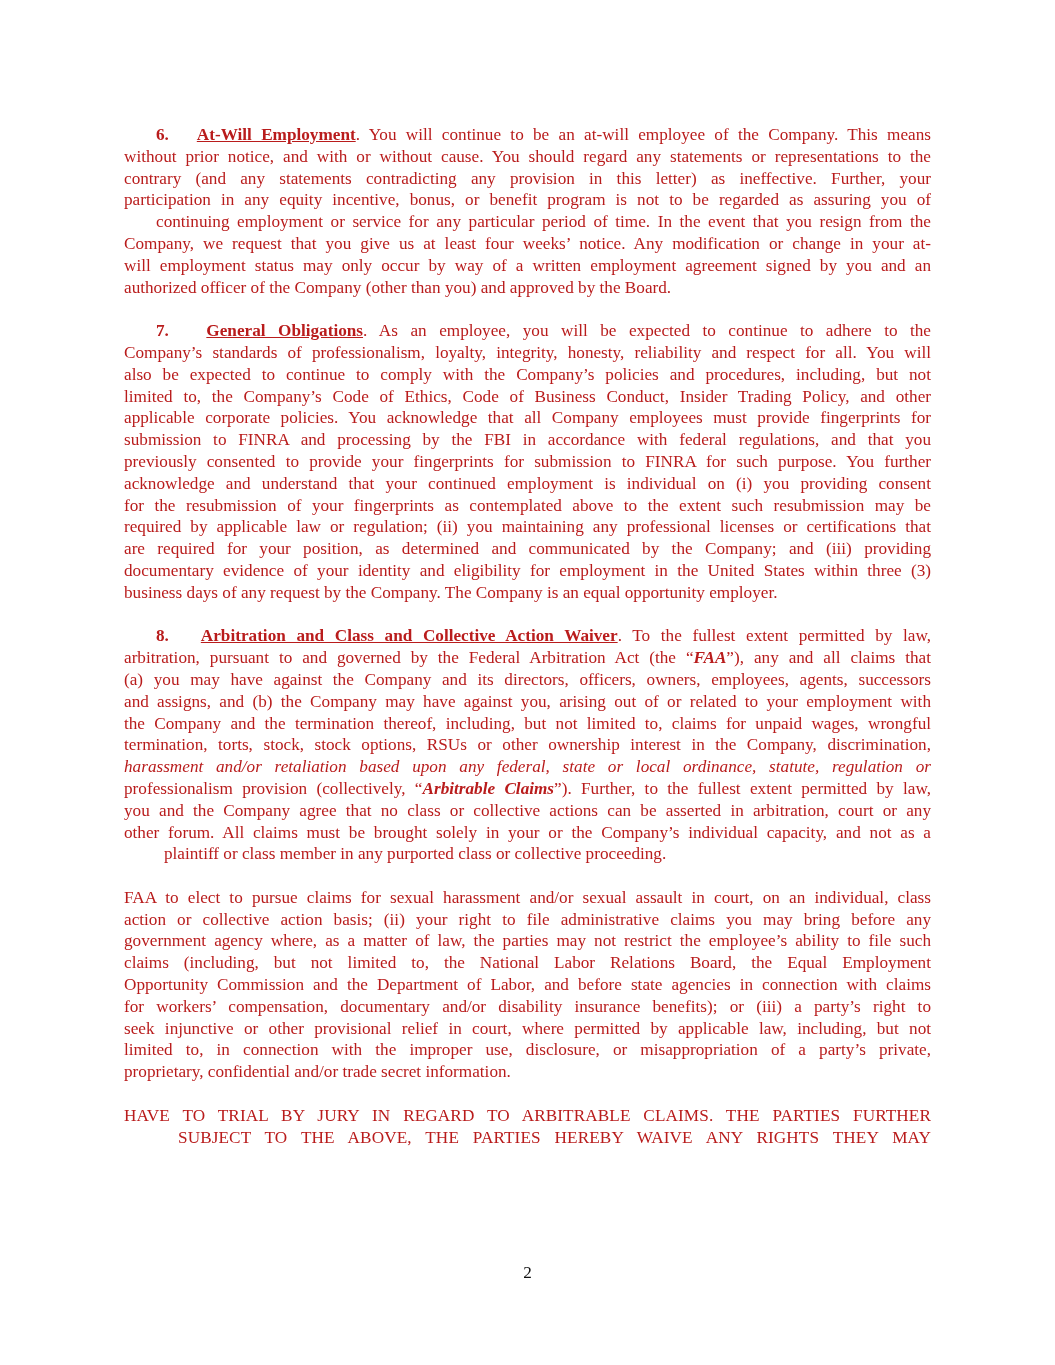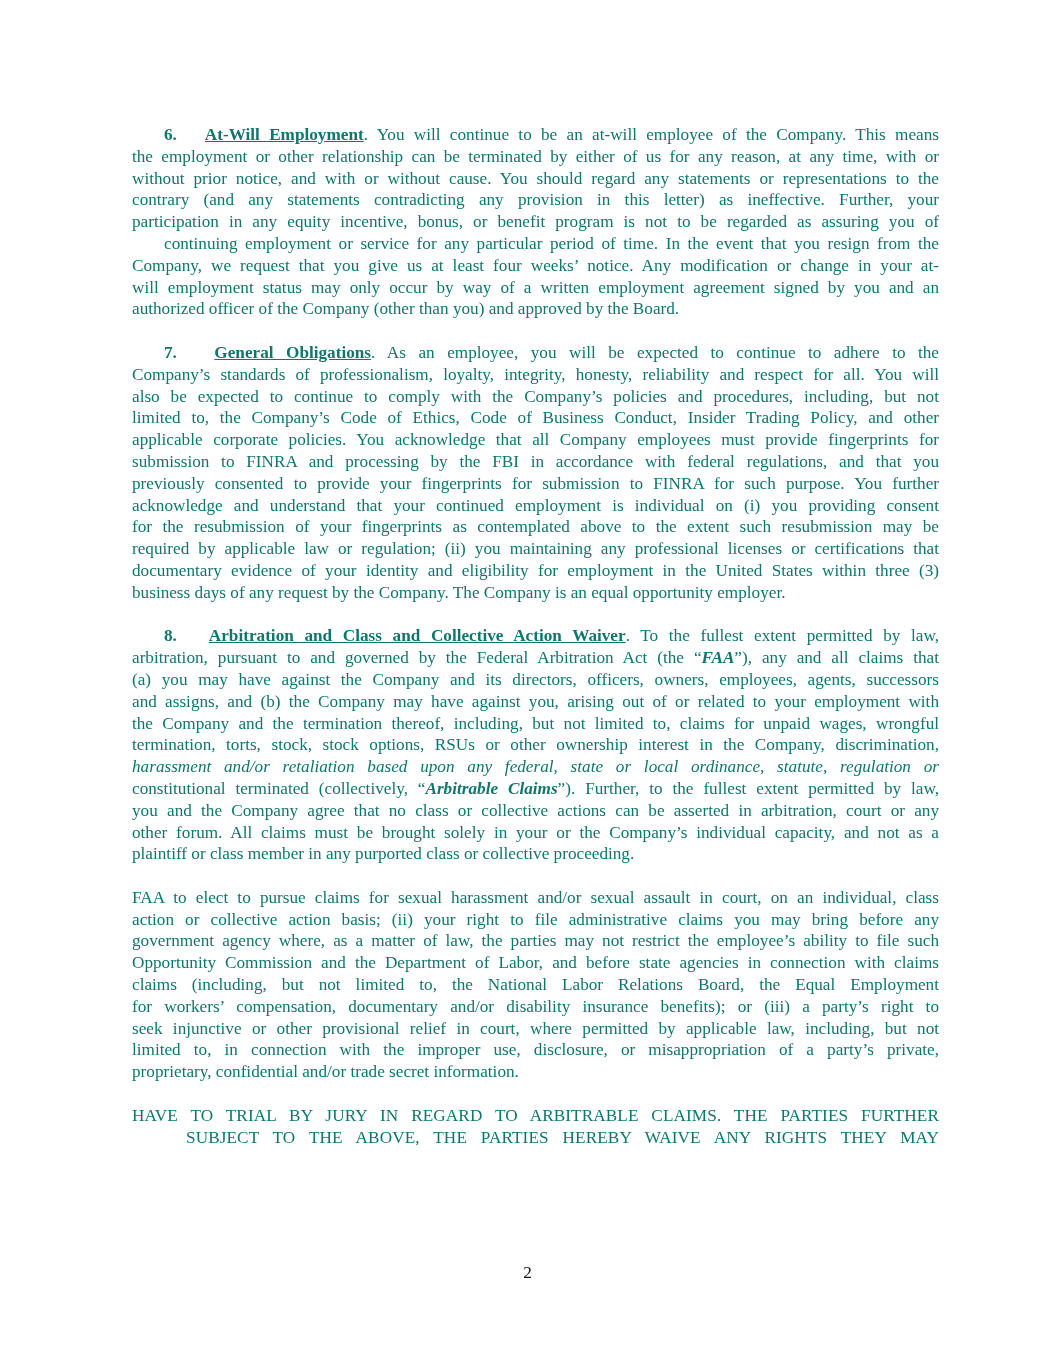--- a/index.html
+++ b/index.html
@@ -1,20 +1,20 @@
 <!DOCTYPE html>
 <html><head>
 <meta charset="utf-8">
 <style>
   html, body { margin: 0; padding: 0; background: #ffffff; }
   body { width: 1055px; height: 1365px; position: relative; overflow: hidden; }
   .page {
-    position: absolute; left: 132px; top: 124px; width: 807px;
+    position: absolute; left: 124px; top: 124px; width: 807px;
     font-family: "Liberation Serif", "DejaVu Serif", serif;
-    font-size: 17.2px; color: #0f766e;
+    font-size: 17.2px; color: #b91c1c;
   }
   .para { margin: 0 0 21.8px 0; }
   .line {
     display: block; height: 21.8px; line-height: 21.8px;
     text-align: justify; text-align-last: justify; white-space: nowrap;
     overflow: visible;
   }
   .line.last { text-align-last: left; }
   .ind1 { padding-left: 32px; }
   .ind2 { padding-left: 54px; }
@@ -28,65 +28,65 @@
     font-size: 17.2px; color: #111111;
   }
 </style>
 </head>
 <body>
 
 <div class="page">
 
   <div class="para">
     <span class="line ind1" style="white-space: normal;"><span class="num">6.</span>&nbsp;&nbsp;&nbsp;<span class="head">At-Will Employment</span><span>. You will continue to be an at-will employee of the Company. This means</span></span>
-    <span class="line" style="white-space: normal;">the employment or other relationship can be terminated by either of us for any reason, at any time, with or</span>
     <span class="line" style="white-space: normal;">without prior notice, and with or without cause. You should regard any statements or representations to the</span>
     <span class="line" style="white-space: normal;">contrary (and any statements contradicting any provision in this letter) as ineffective. Further, your</span>
     <span class="line" style="white-space: normal;">participation in any equity incentive, bonus, or benefit program is not to be regarded as assuring you of</span>
     <span class="line" style="white-space: normal; margin-left: 32px;">continuing employment or service for any particular period of time. In the event that you resign from the</span>
     <span class="line" style="white-space: normal;">Company, we request that you give us at least four weeks’ notice. Any modification or change in your at-</span>
     <span class="line" style="white-space: normal;">will employment status may only occur by way of a written employment agreement signed by you and an</span>
     <span class="line last" style="white-space: normal;">authorized officer of the Company (other than you) and approved by the Board.</span>
   </div>
 
   <div class="para">
     <span class="line ind1" style="white-space: normal;"><span class="num">7.</span>&nbsp;&nbsp;&nbsp;<span class="head">General Obligations</span><span>. As an employee, you will be expected to continue to adhere to the</span></span>
     <span class="line" style="white-space: normal;">Company’s standards of professionalism, loyalty, integrity, honesty, reliability and respect for all. You will</span>
     <span class="line" style="white-space: normal;">also be expected to continue to comply with the Company’s policies and procedures, including, but not</span>
     <span class="line" style="white-space: normal;">limited to, the Company’s Code of Ethics, Code of Business Conduct, Insider Trading Policy, and other</span>
     <span class="line" style="white-space: normal;">applicable corporate policies. You acknowledge that all Company employees must provide fingerprints for</span>
     <span class="line" style="white-space: normal;">submission to FINRA and processing by the FBI in accordance with federal regulations, and that you</span>
     <span class="line" style="white-space: normal;">previously consented to provide your fingerprints for submission to FINRA for such purpose. You further</span>
     <span class="line" style="white-space: normal;">acknowledge and understand that your continued employment is individual on (i) you providing consent</span>
     <span class="line" style="white-space: normal;">for the resubmission of your fingerprints as contemplated above to the extent such resubmission may be</span>
     <span class="line" style="white-space: normal;">required by applicable law or regulation; (ii) you maintaining any professional licenses or certifications that</span>
+    <span class="line" style="white-space: normal;">are required for your position, as determined and communicated by the Company; and (iii) providing</span>
     <span class="line" style="white-space: normal;">documentary evidence of your identity and eligibility for employment in the United States within three (3)</span>
     <span class="line last" style="white-space: normal;">business days of any request by the Company. The Company is an equal opportunity employer.</span>
   </div>
 
   <div class="para">
     <span class="line ind1" style="white-space: normal;"><span class="num">8.</span>&nbsp;&nbsp;&nbsp;<span class="head">Arbitration and Class and Collective Action Waiver</span><span>. To the fullest extent permitted by law,</span></span>
     <span class="line" style="white-space: normal;"><span>arbitration, pursuant to and governed by the Federal Arbitration Act (the “</span><span class="term">FAA</span><span>”), any and all claims that</span></span>
     <span class="line" style="white-space: normal;">(a) you may have against the Company and its directors, officers, owners, employees, agents, successors</span>
     <span class="line" style="white-space: normal;">and assigns, and (b) the Company may have against you, arising out of or related to your employment with</span>
     <span class="line" style="white-space: normal;">the Company and the termination thereof, including, but not limited to, claims for unpaid wages, wrongful</span>
     <span class="line" style="white-space: normal;">termination, torts, stock, stock options, RSUs or other ownership interest in the Company, discrimination,</span>
     <span class="line" style="white-space: normal; font-style: italic;">harassment and/or retaliation based upon any federal, state or local ordinance, statute, regulation or</span>
-    <span class="line" style="white-space: normal;"><span>constitutional terminated (collectively, “</span><span class="term">Arbitrable Claims</span><span>”). Further, to the fullest extent permitted by law,</span></span>
+    <span class="line" style="white-space: normal;"><span>professionalism provision (collectively, “</span><span class="term">Arbitrable Claims</span><span>”). Further, to the fullest extent permitted by law,</span></span>
     <span class="line" style="white-space: normal;">you and the Company agree that no class or collective actions can be asserted in arbitration, court or any</span>
     <span class="line" style="white-space: normal;">other forum. All claims must be brought solely in your or the Company’s individual capacity, and not as a</span>
-    <span class="line last" style="white-space: normal;">plaintiff or class member in any purported class or collective proceeding.</span>
+    <span class="line last" style="white-space: normal; margin-left: 40px;">plaintiff or class member in any purported class or collective proceeding.</span>
   </div>
 
   <div class="para">
     <span class="line" style="white-space: normal;">FAA to elect to pursue claims for sexual harassment and/or sexual assault in court, on an individual, class</span>
     <span class="line" style="white-space: normal;">action or collective action basis; (ii) your right to file administrative claims you may bring before any</span>
     <span class="line" style="white-space: normal;">government agency where, as a matter of law, the parties may not restrict the employee’s ability to file such</span>
+    <span class="line" style="white-space: normal;">claims (including, but not limited to, the National Labor Relations Board, the Equal Employment</span>
     <span class="line" style="white-space: normal;">Opportunity Commission and the Department of Labor, and before state agencies in connection with claims</span>
-    <span class="line" style="white-space: normal;">claims (including, but not limited to, the National Labor Relations Board, the Equal Employment</span>
     <span class="line" style="white-space: normal;">for workers’ compensation, documentary and/or disability insurance benefits); or (iii) a party’s right to</span>
     <span class="line" style="white-space: normal;">seek injunctive or other provisional relief in court, where permitted by applicable law, including, but not</span>
     <span class="line" style="white-space: normal;">limited to, in connection with the improper use, disclosure, or misappropriation of a party’s private,</span>
     <span class="line last" style="white-space: normal;">proprietary, confidential and/or trade secret information.</span>
   </div>
 
   <div class="para">
     <span class="line caps-line" style="white-space: normal;">HAVE TO TRIAL BY JURY IN REGARD TO ARBITRABLE CLAIMS. THE PARTIES FURTHER</span>
     <span class="line ind2 caps-line" style="white-space: normal;">SUBJECT TO THE ABOVE, THE PARTIES HEREBY WAIVE ANY RIGHTS THEY MAY</span>
   </div>

